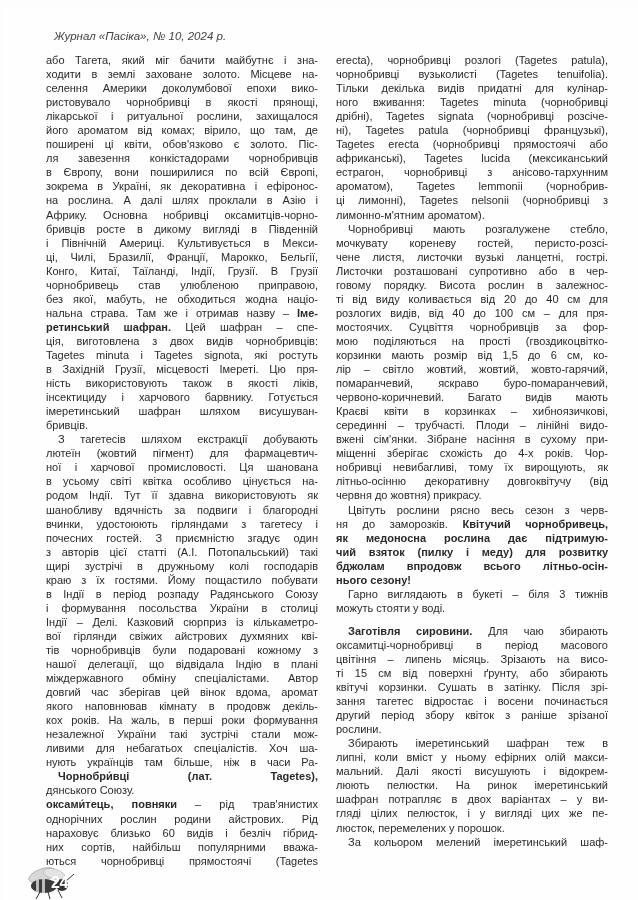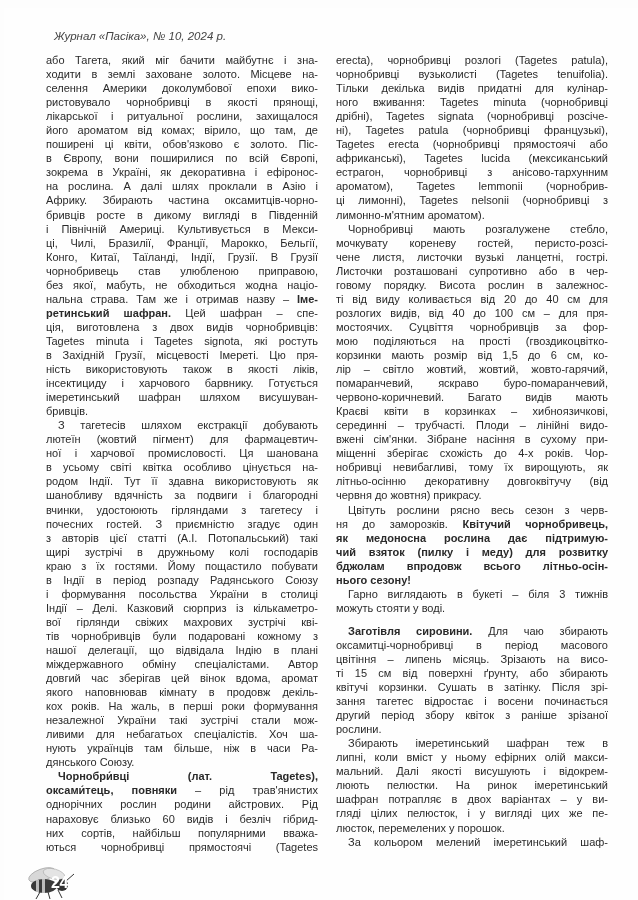--- a/index.html
+++ b/index.html
@@ -47,24 +47,25 @@
   <div class="running-head">Журнал «Пасіка», № 10, 2024 р.</div>
 
   <div class="col left" id="col-left">
       <span class="line"><span>або Тагета, який міг бачити майбутнє і зна-</span></span>
       <span class="line"><span>ходити в землі заховане золото. Місцеве на-</span></span>
       <span class="line"><span>селення Америки доколумбової епохи вико-</span></span>
       <span class="line"><span>ристовувало чорнобривці в якості прянощі,</span></span>
       <span class="line"><span>лікарської і ритуальної рослини, захищалося</span></span>
       <span class="line"><span>його ароматом від комах; вірило, що там, де</span></span>
       <span class="line"><span>поширені ці квіти, обов'язково є золото. Піс-</span></span>
+      <span class="line"><span>ля завезення конкістадорами чорнобривців</span></span>
       <span class="line"><span>в Європу, вони поширилися по всій Європі,</span></span>
       <span class="line"><span>зокрема в Україні, як декоративна і ефіронос-</span></span>
       <span class="line"><span>на рослина. А далі шлях проклали в Азію і</span></span>
-      <span class="line"><span>Африку. Збирають частина оксамитців-чорно-</span></span>
+      <span class="line"><span>Африку. Основна нобривці оксамитців-чорно-</span></span>
       <span class="line"><span>бривців росте в дикому вигляді в Південній</span></span>
       <span class="line"><span>і Північній Америці. Культивується в Мекси-</span></span>
       <span class="line"><span>ці, Чилі, Бразилії, Франції, Марокко, Бельгії,</span></span>
       <span class="line"><span>Конго, Китаї, Таїланді, Індії, Грузії. В Грузії</span></span>
       <span class="line"><span>чорнобривець став улюбленою приправою,</span></span>
       <span class="line"><span>без якої, мабуть, не обходиться жодна націо-</span></span>
       <span class="line"><span>нальна страва. Там же і отримав назву – </span><span class="bi">Іме-</span></span>
       <span class="line"><span class="bi">ретинський шафран.</span><span> Цей шафран – спе-</span></span>
       <span class="line"><span>ція, виготовлена з  двох видів чорнобривців:</span></span>
       <span class="line"><span>Tagetes minuta i Tagetes signota, які ростуть</span></span>
@@ -80,32 +81,32 @@
       <span class="line"><span>родом Індії. Тут її здавна використовують як</span></span>
       <span class="line"><span>шанобливу вдячність за подвиги і благородні</span></span>
       <span class="line"><span>вчинки, удостоюють гірляндами з тагетесу і</span></span>
       <span class="line"><span>почесних гостей. З приємністю  згадує один</span></span>
       <span class="line"><span>з авторів цієї статті (А.І. Потопальський) такі</span></span>
       <span class="line"><span>щирі зустрічі в дружньому колі господарів</span></span>
       <span class="line"><span>краю з їх гостями. Йому пощастило побувати</span></span>
       <span class="line"><span>в Індії в період розпаду Радянського Союзу</span></span>
       <span class="line"><span>і формування посольства України в столиці</span></span>
       <span class="line"><span>Індії – Делі. Казковий сюрприз із кількаметро-</span></span>
-      <span class="line"><span>вої гірлянди свіжих махрових зустрічі кві-</span></span>
+      <span class="line"><span>вої гірлянди свіжих айстрових духмяних кві-</span></span>
       <span class="line"><span>тів чорнобривців були подаровані кожному з</span></span>
       <span class="line"><span>нашої делегації, що відвідала Індію в плані</span></span>
       <span class="line"><span>міждержавного обміну спеціалістами. Автор</span></span>
       <span class="line"><span>довгий час зберігав цей вінок вдома, аромат</span></span>
       <span class="line"><span>якого наповнював кімнату в продовж декіль-</span></span>
       <span class="line"><span>кох років. На жаль, в перші роки формування</span></span>
       <span class="line"><span>незалежної України такі зустрічі стали мож-</span></span>
       <span class="line"><span>ливими для небагатьох спеціалістів. Хоч ша-</span></span>
       <span class="line"><span>нують українців там більше, ніж в часи Ра-</span></span>
+      <span class="line indent"><span class="bi">Чорнобри́вці          (лат.          Tagetes),</span></span>
       <span class="line last"><span>дянського Союзу.</span></span>
-      <span class="line indent"><span class="bi">Чорнобри́вці          (лат.          Tagetes),</span></span>
       <span class="line"><span class="bi">оксами́тець, повняки</span><span> – рід трав'янистих</span></span>
       <span class="line"><span>однорічних рослин родини айстрових. Рід</span></span>
       <span class="line"><span>нараховує близько 60 видів і безліч гібрид-</span></span>
       <span class="line"><span>них сортів, найбільш популярними вважа-</span></span>
       <span class="line"><span>ються  чорнобривці  прямостоячі  (Tagetes</span></span>
     </div>
   <div class="col right" id="col-right">
       <span class="line"><span>erecta), чорнобривці розлогі (Tagetes patula),</span></span>
       <span class="line"><span>чорнобривці вузьколисті (Tagetes tenuifolia).</span></span>
       <span class="line"><span>Тільки декілька видів придатні для кулінар-</span></span>

